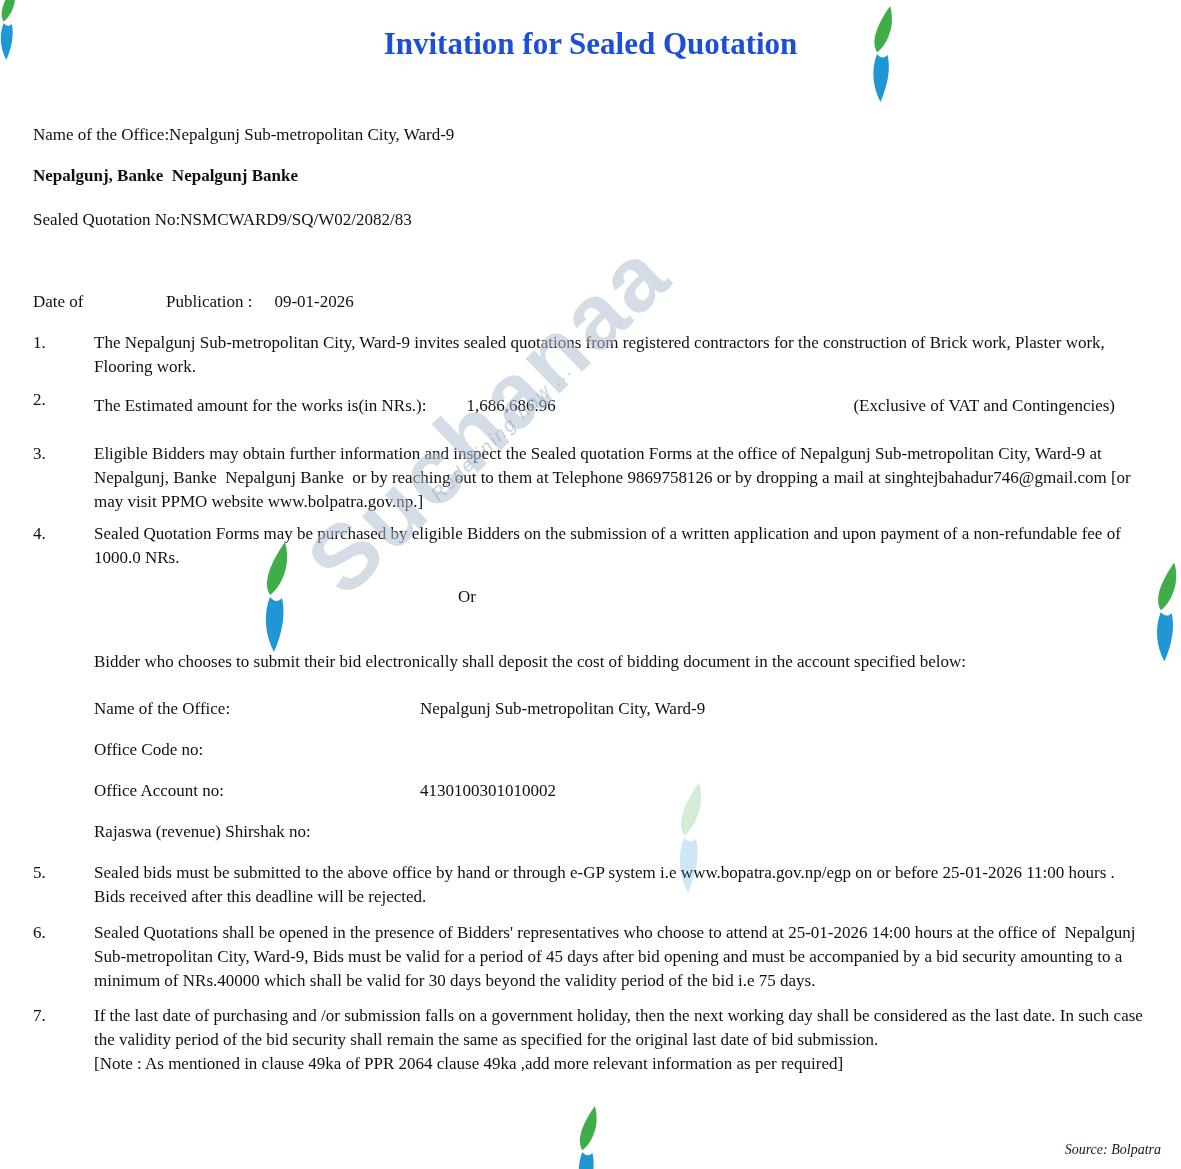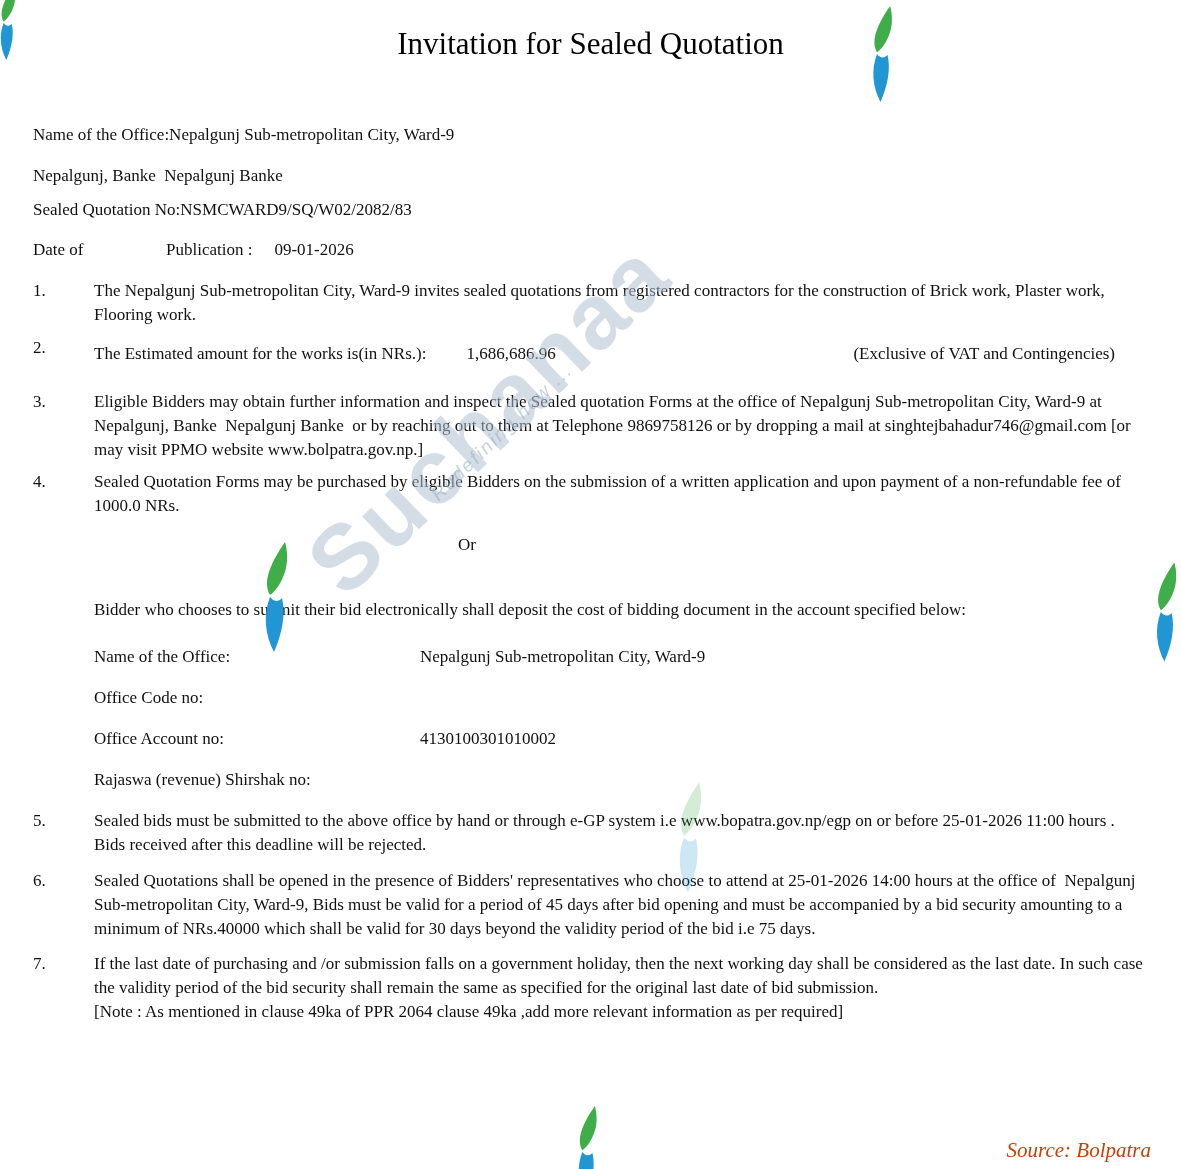--- a/index.html
+++ b/index.html
@@ -9,44 +9,44 @@
     background:#ffffff;
     overflow:hidden;
     font-family:"Liberation Serif","DejaVu Serif",serif;
     font-size:17px;line-height:24px;color:#101010;
     box-sizing:border-box;
     padding:25px 33px 0 33px;
   }
   h1.title{
     margin:0 0 60px 0;
     font-size:31px;line-height:38px;
-    font-weight:normal;text-align:center;color:#000000;
+    font-weight:bold;text-align:center;color:#1d4ed8;
   }
   .line{margin:0;white-space:pre-wrap;}
-  .mb17{margin-bottom:17px;} .mb16{margin-bottom:16px;} .mb10{margin-bottom:10px;}
-  .date-label{display:inline-block;width:133px;}
+  .mb17{margin-bottom:17px;} .mb16{margin-bottom:16px;} .mb10{margin-bottom:20px;font-weight:bold;}
+  .date-label{display:inline-block;width:133px;margin-top:42px;}
   .date-value{margin-left:22px;}
   .item{display:grid;grid-template-columns:61px 1fr;}
   .item-num{white-space:pre;}
   .item-text{white-space:pre-wrap;}
   .i1{margin-bottom:9px;} .i2{margin-bottom:24px;} .i3{margin-bottom:8px;}
   .i4{margin-bottom:15px;} .i5{margin-bottom:12px;} .i6{margin-bottom:11px;}
   .i7{margin-bottom:0;}
   .item2-body{display:flex;align-items:flex-end;}
   .amount{margin-left:40px;white-space:pre;}
   .vat-note{margin-left:auto;margin-right:33px;padding-top:6px;white-space:pre;}
   .or-line{margin:0 0 41px 425px;}
   .bank-intro{margin:0 0 23px 61px;white-space:pre-wrap;}
   .bank-fields{margin:0 0 4px 61px;}
   .bank-row{display:grid;grid-template-columns:326px 1fr;margin-bottom:17px;}
   .bank-value{white-space:pre-wrap;}
   .note-line{white-space:pre-wrap;}
   .source{
-    position:absolute;right:30px;top:1138px;
-    font-style:italic;font-size:21px;color:#c2410c;
+    position:absolute;right:20px;top:1138px;
+    font-style:italic;font-size:14px;color:#0f172a;
   }
   .deco{position:absolute;pointer-events:none;}
   .watermark{
     position:absolute;left:235px;top:255px;width:520px;height:340px;
     display:flex;flex-direction:column;align-items:center;justify-content:center;
     transform:rotate(-44deg);
     pointer-events:none;
     font-family:"Liberation Sans","DejaVu Sans",sans-serif;
   }
   .watermark .big{

